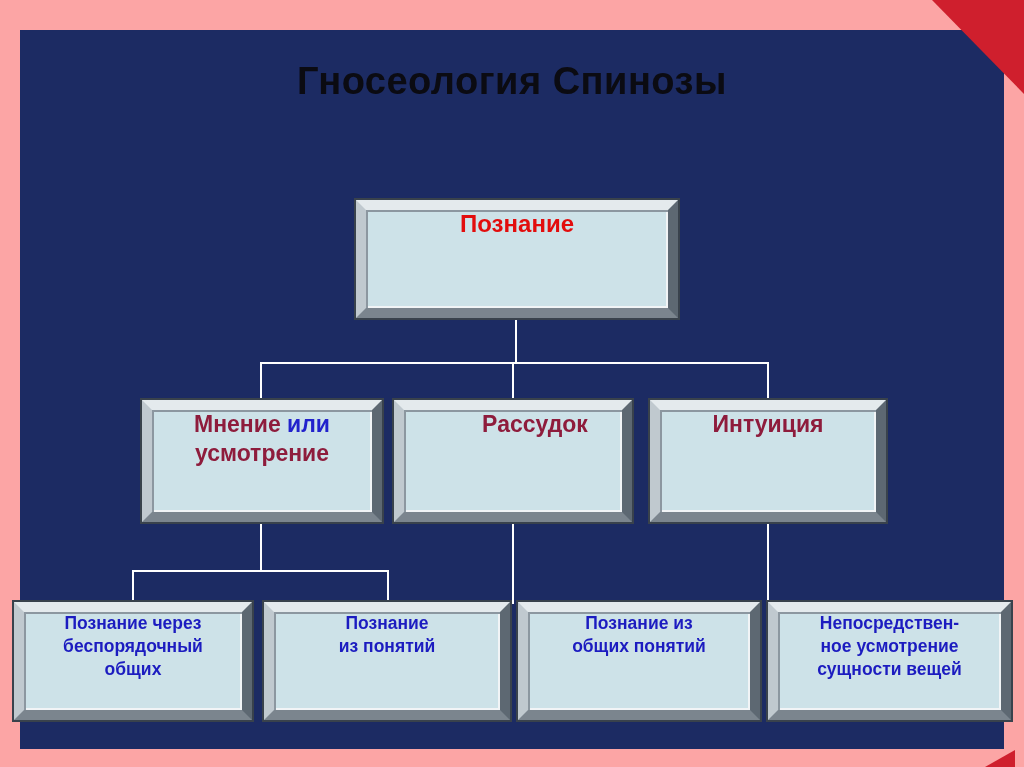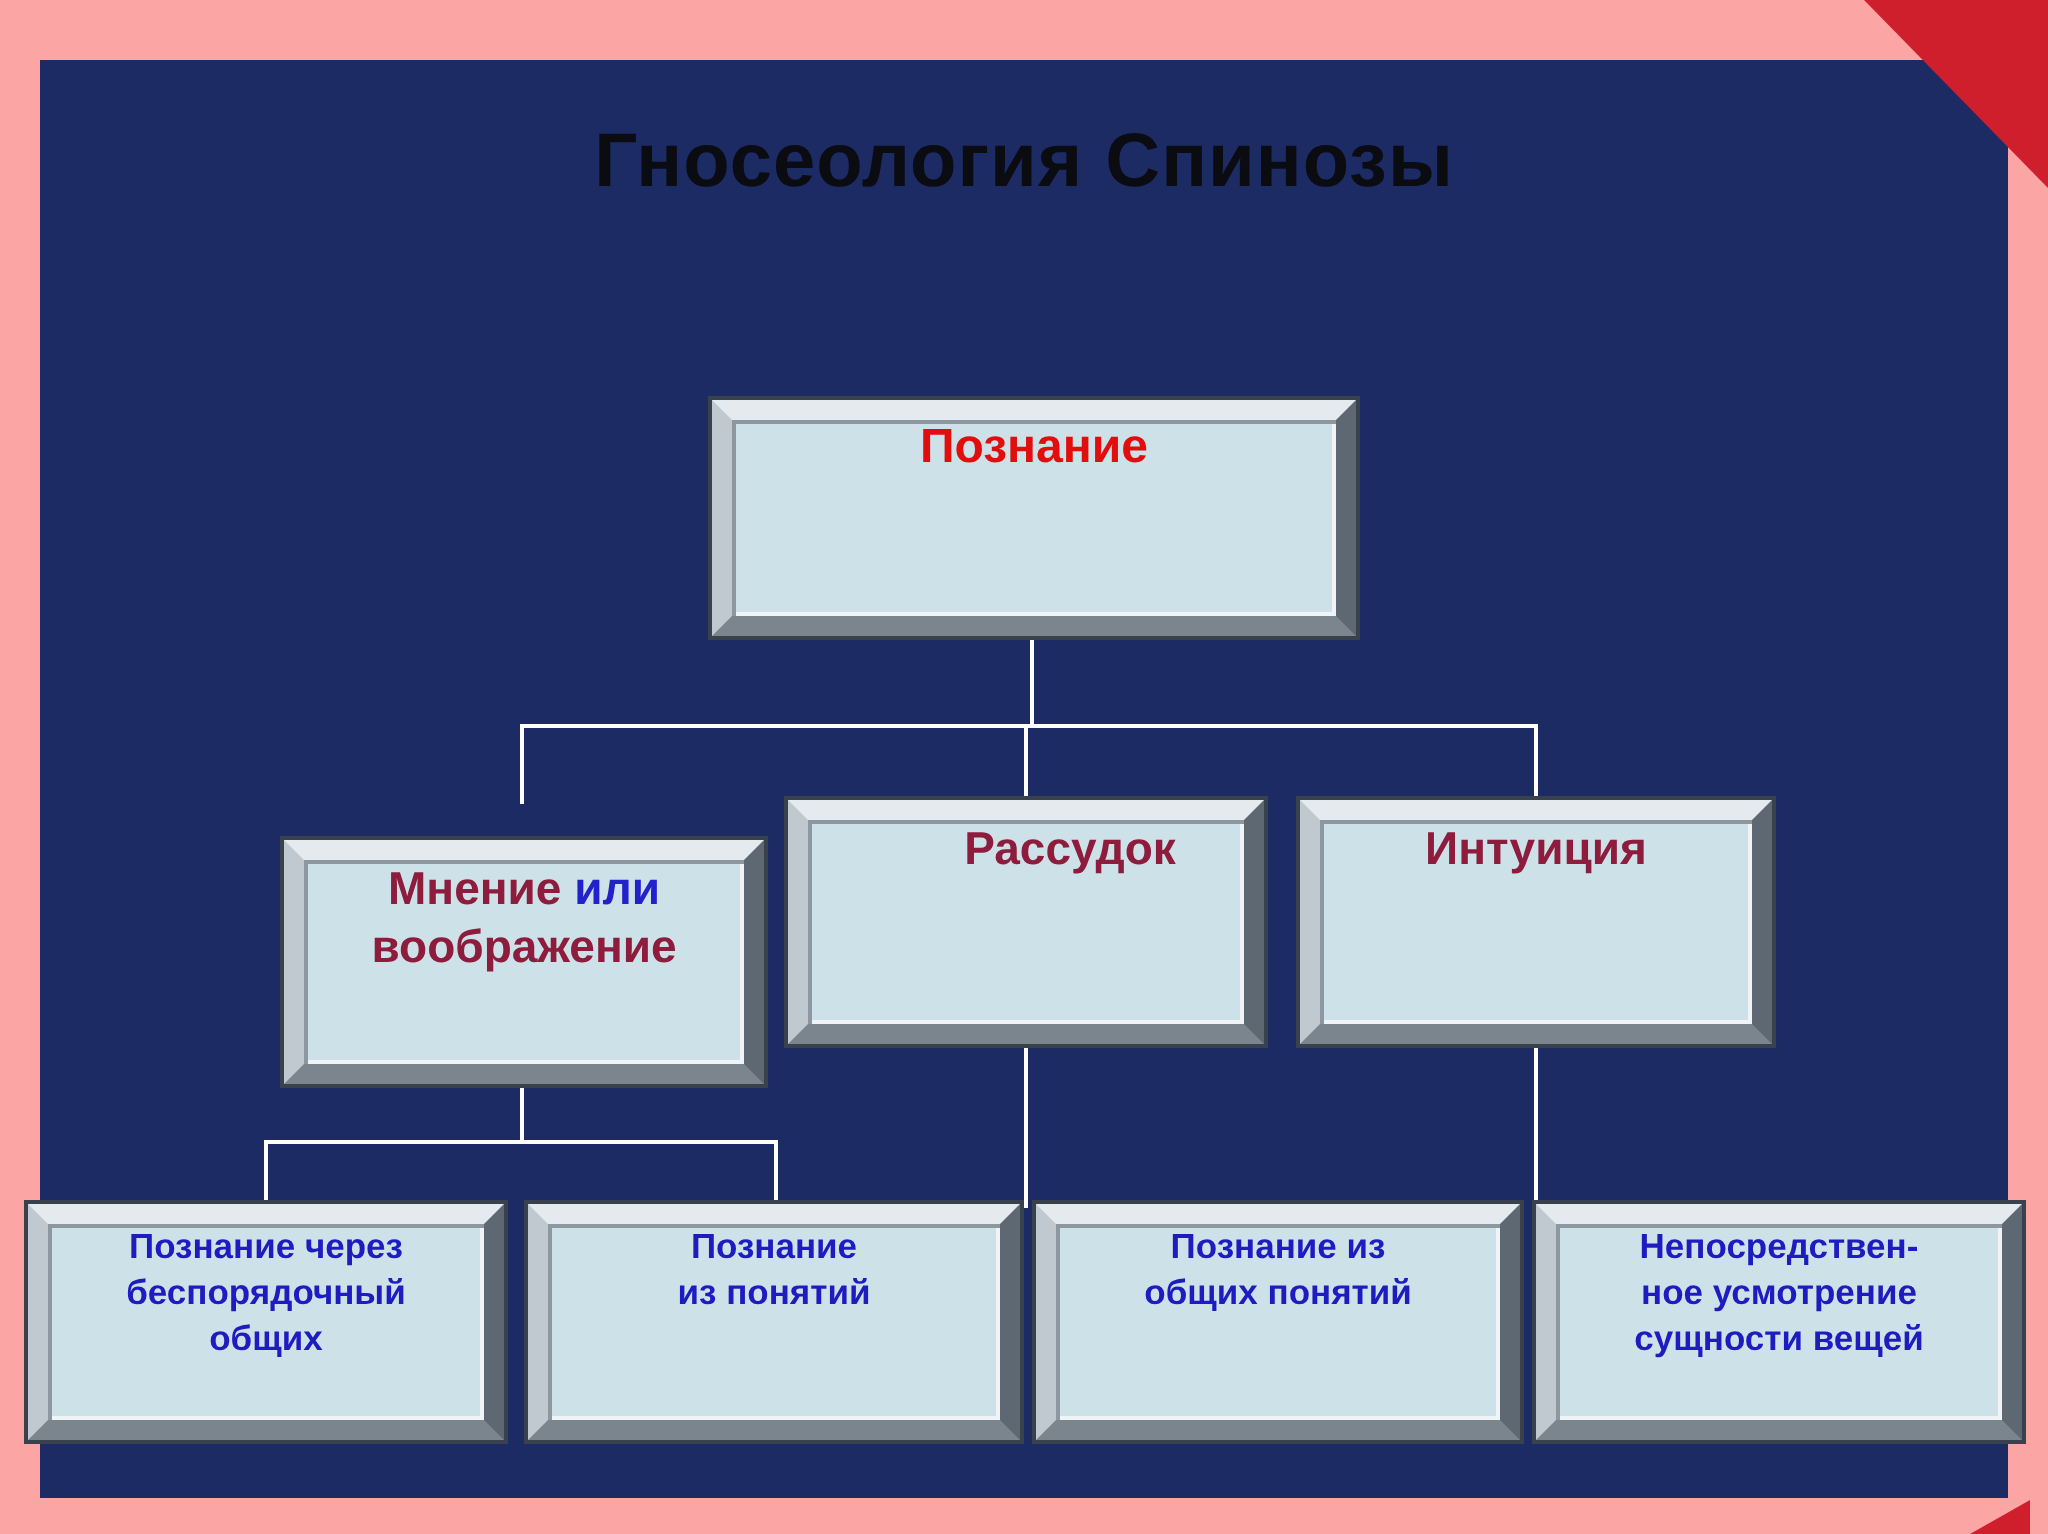--- a/index.html
+++ b/index.html
@@ -79,21 +79,21 @@
     width: 100%; height: 100%;
     display: flex;
     flex-direction: column;
     align-items: center;
     justify-content: flex-start;
     text-align: center;
     font-weight: bold;
   }
 
   .box-root      { left: 356px; top: 200px; width: 322px; height: 118px; }
-  .box-opinion   { left: 142px; top: 400px; width: 240px; height: 122px; margin-top: 20px; }
+  .box-opinion   { left: 142px; top: 400px; width: 240px; height: 122px; }
   .box-reason    { left: 394px; top: 400px; width: 238px; height: 122px; padding-left: 44px; }
   .box-intuition { left: 650px; top: 400px; width: 236px; height: 122px; }
   .box-l3-1 { left: 14px;  top: 602px; width: 238px; height: 118px; }
   .box-l3-2 { left: 264px; top: 602px; width: 246px; height: 118px; }
   .box-l3-3 { left: 518px; top: 602px; width: 242px; height: 118px; }
   .box-l3-4 { left: 768px; top: 602px; width: 243px; height: 118px; }
 
   .lbl-root { font-size: 24px; color: var(--root-text, #e20d0d); }
   .lbl-l2   { font-size: 23px; line-height: 1.25; color: var(--level2-text, #8e1c3c); }
   .lbl-l2 .conj { color: var(--conjunction-text, #2222cc); }
@@ -127,21 +127,21 @@
       <div class="lbl-root">Познание</div>
     </div>
   </div>
 
   <div class="box box-opinion">
     <div class="box-inner">
       <div class="lbl-l2">
         <span>Мнение</span>
         <span class="conj">или</span>
       </div>
-      <div class="lbl-l2">воображение</div>
+      <div class="lbl-l2">усмотрение</div>
     </div>
   </div>
 
   <div class="box box-reason">
     <div class="box-inner">
       <div class="lbl-l2">Рассудок</div>
     </div>
   </div>
 
   <div class="box box-intuition">

